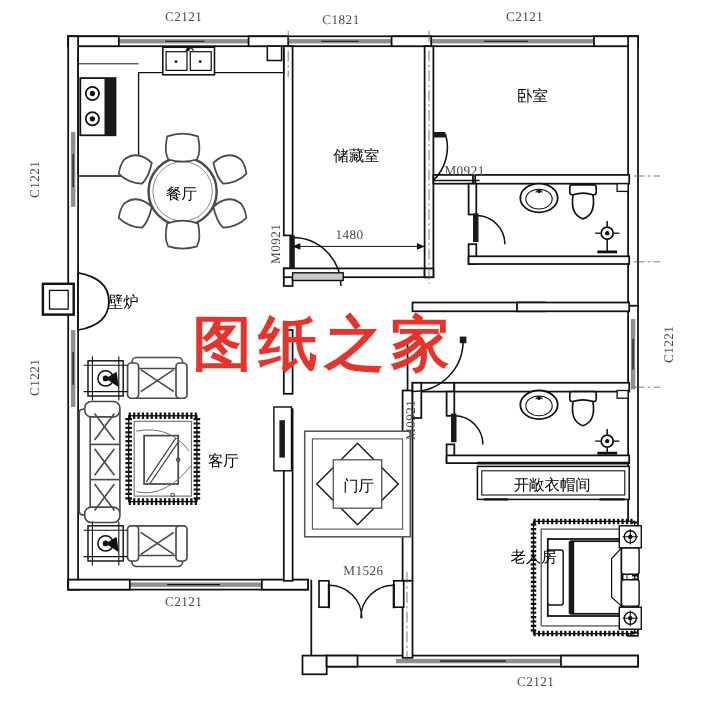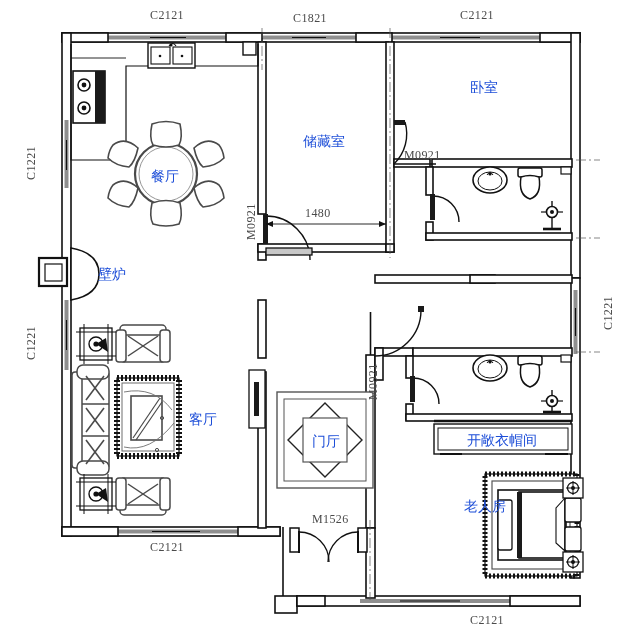--- a/index.html
+++ b/index.html
@@ -34,21 +34,21 @@
     white-space: nowrap;
     font-family: "Liberation Serif", "DejaVu Serif", serif;
   }
   .win-label, .door-label, .dim-label {
     font-size: 12px;
     letter-spacing: 0.4px;
     color: #4a4a4a;
   }
   .room-label {
     font-size: 14px;
-    color: #1d4ed8;
+    color: #000000;
     font-family: "DejaVu Sans", "Liberation Sans", sans-serif;
   }
   .rot-ccw { transform: rotate(-90deg); transform-origin: left top; }
   #watermark {
     position: absolute;
     left: 175px;
     top: 277px;
     font-size: 54px;
     font-weight: bold;
     color: #e8322a;
@@ -482,14 +482,15 @@
 
   <div class="room-label" style="left:151px; top:156px;margin-top:12px;">餐厅</div>
   <div class="room-label" style="left:303px; top:133px;">储藏室</div>
   <div class="room-label" style="left:470px; top:79px;">卧室</div>
   <div class="room-label" style="left:98px; top:266px;">壁炉</div>
   <div class="room-label" style="left:189px; top:411px;">客厅</div>
   <div class="room-label" style="left:312px; top:433px;">门厅</div>
   <div class="room-label" style="left:467px; top:432px;">开敞衣帽间</div>
   <div class="room-label" style="left:419px; top:498px;margin-left:45px;">老人房</div>
 
+  <div id="watermark">图纸之家</div>
 
 </div>
 
 </body></html>

